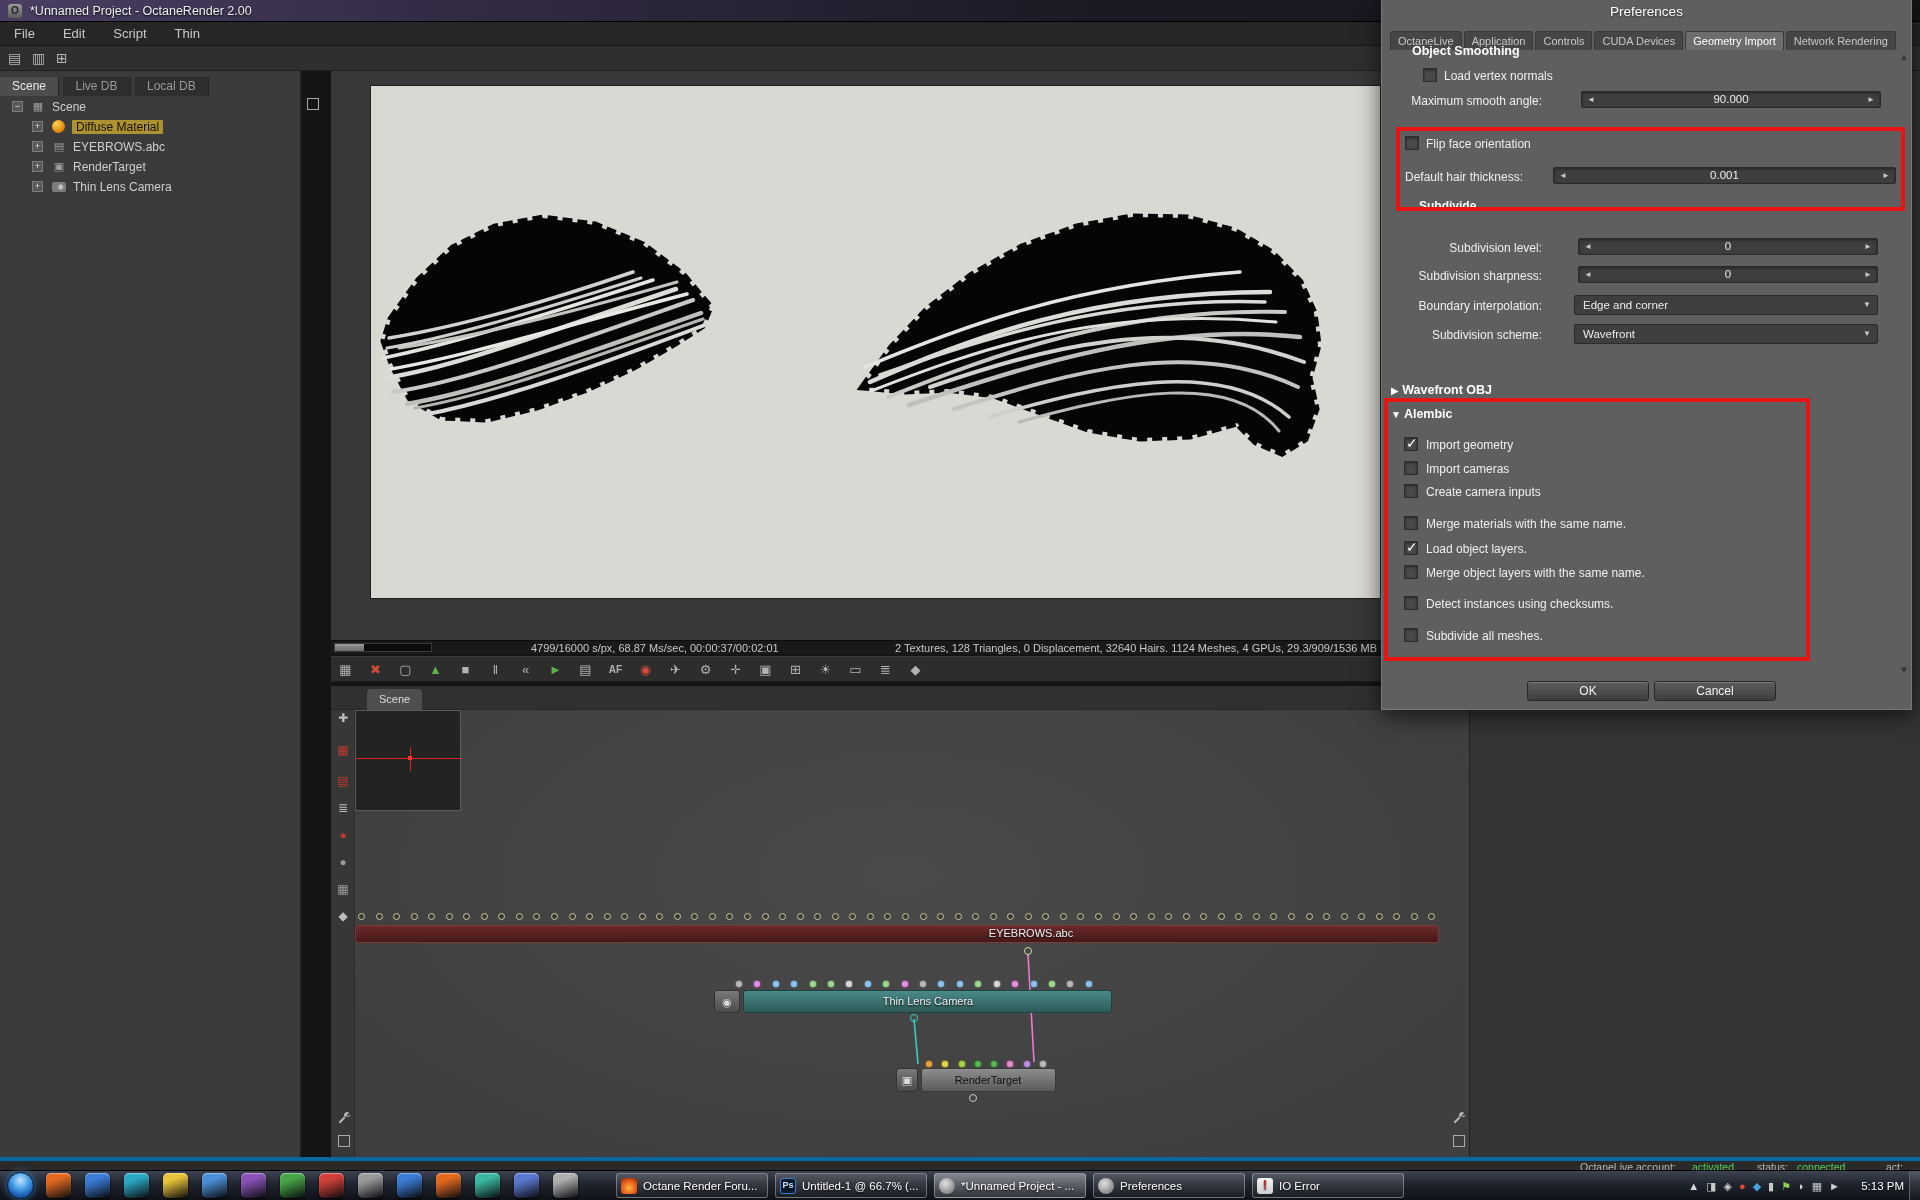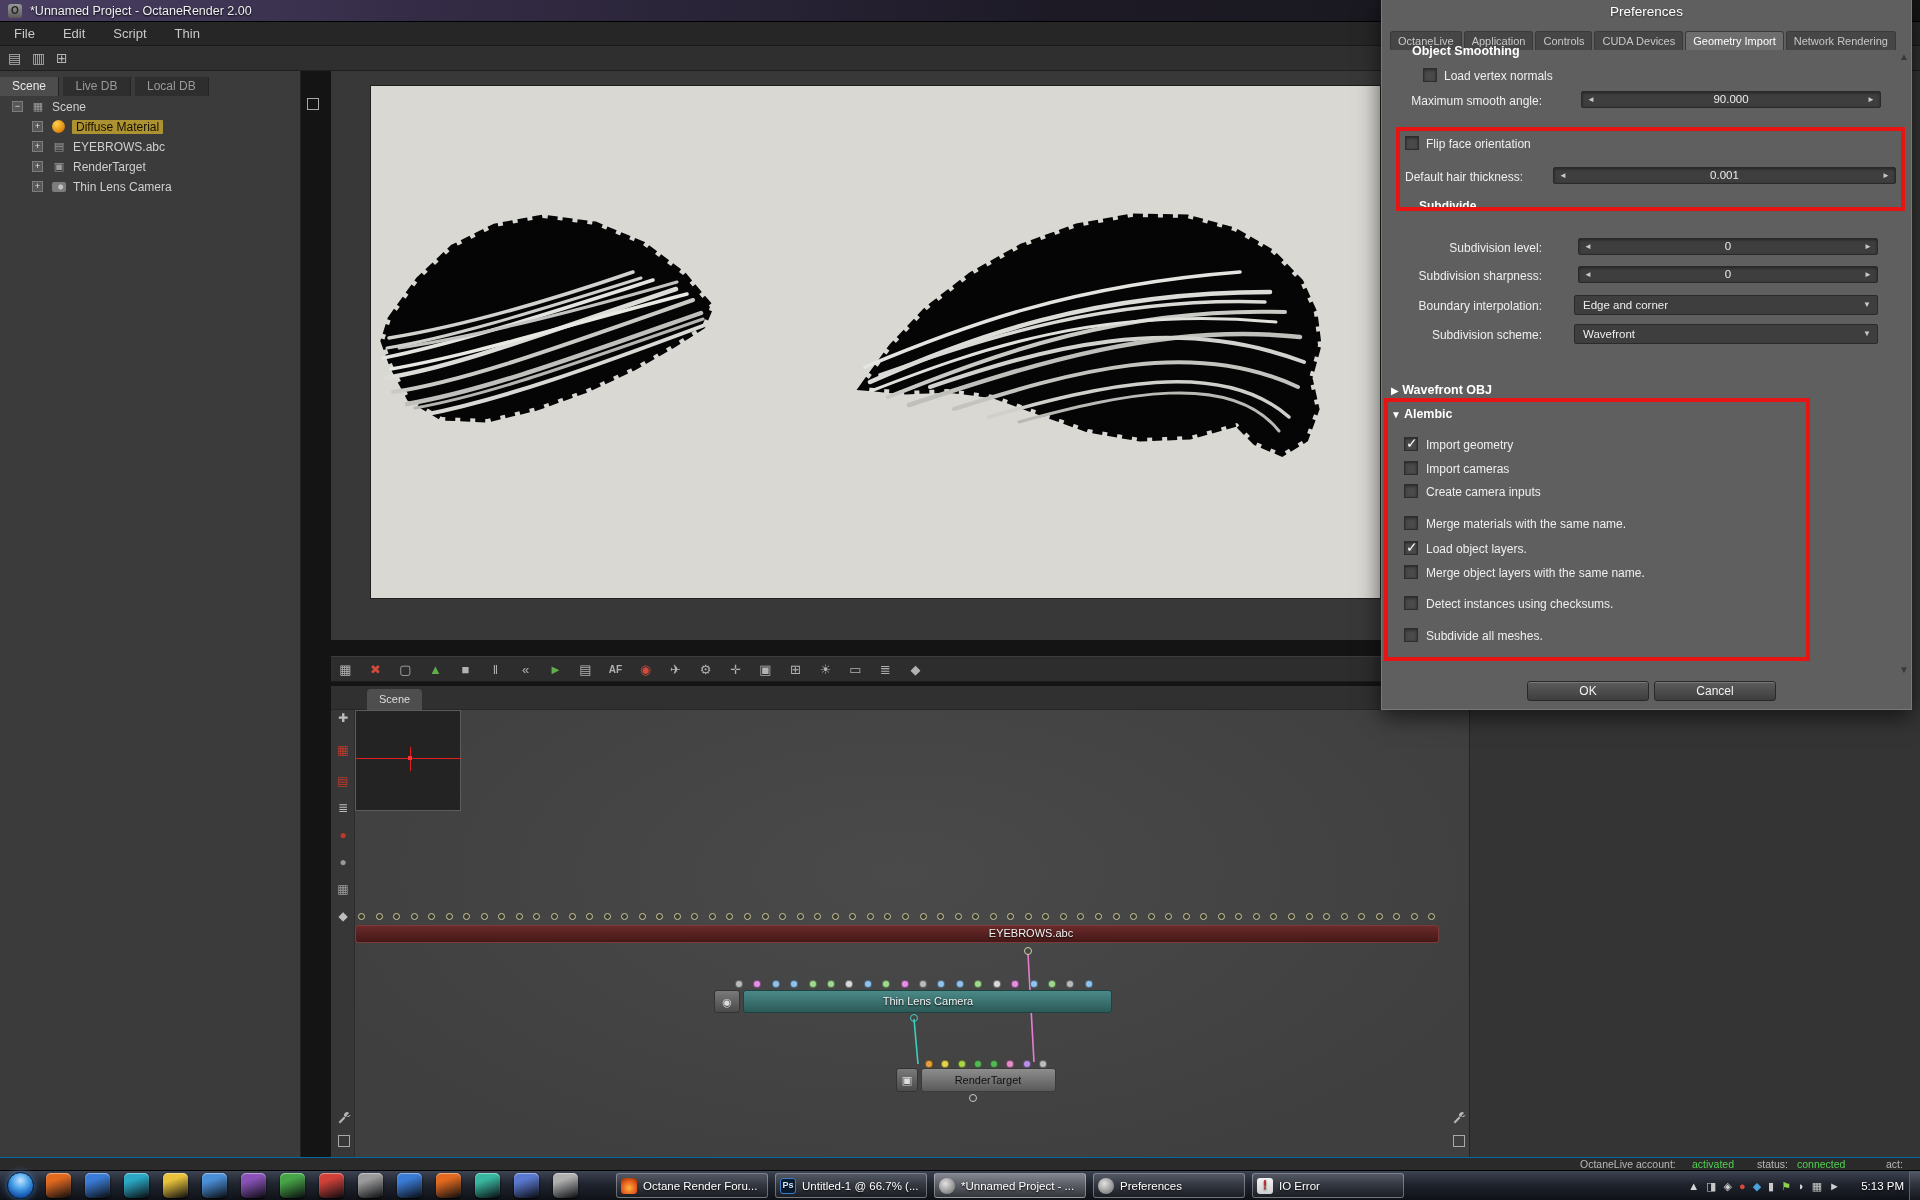--- a/index.html
+++ b/index.html
@@ -92,21 +92,21 @@
   .pdrop{position:absolute;height:20px;background:#3e3e3e;border:1px solid #2a2a2a;border-radius:2px}
   .pdrop .val{padding-left:8px;line-height:18px;font-size:11.5px;color:#ececec;text-align:left}
   .pdrop .arr{position:absolute;right:6px;top:0;font-size:8px;color:#c9c9c9;line-height:18px}
   .pbtn{position:absolute;width:122px;height:20px;background:linear-gradient(#5c5c5c,#3e3e3e);
     border:1px solid #282828;border-radius:3px;color:#f2f2f2;font-size:12px;text-align:center;line-height:18px;
     box-shadow:inset 0 1px 0 rgba(255,255,255,.18)}
   .scrollarrow{position:absolute;font-size:10px;color:#3a3a3a;line-height:10px}
   .redbox{position:absolute;border:4px solid #e81414;z-index:40;pointer-events:none}
 
   
-  .statusrow{background:#2a2a2a;border-top:1px solid #0369a1;font-size:10.5px;line-height:13px}
+  .statusrow{background:#2a2a2a;border-top:4px solid #0369a1;font-size:10.5px;line-height:13px}
   .st{position:absolute;white-space:nowrap;color:#b8b8b8}
   .st.ok{color:#52d052}
   .taskbar{background:linear-gradient(#3c4352,#20242e 45%,#0e1116);border-top:1px solid #000;z-index:50}
   .orb{position:absolute;left:7px;top:1px;width:27px;height:27px;border-radius:50%;
     background:radial-gradient(circle at 50% 30%, #c4e4ff 0%, #4aa3e8 38%, #1c62b8 68%, #0a2f66 100%);
     border:1px solid #082648;box-shadow:0 0 7px rgba(90,170,255,.55)}
   .qlwrap{position:absolute;left:46px;top:2px;display:flex;gap:14px}
   .ql{width:25px;height:25px;border-radius:5px;box-shadow:inset 0 1px 1px rgba(255,255,255,.45), 0 1px 2px #000}
   .tbbtns{position:absolute;left:616px;top:2px;display:flex;gap:7px}
   .tb-btn{width:152px;height:25px;display:flex;align-items:center;color:#fff;font-size:11.5px;
@@ -218,20 +218,27 @@
         <path d="M559 301 C670 263 800 226 933 276" stroke="#d2d2ce" stroke-width="4"></path>
         <path d="M509 289 C615 251 740 211 894 216" stroke="#d9d9d5" stroke-width="3.5"></path>
         <path d="M583 323 C700 286 820 251 927 301" stroke="#c3c3bf" stroke-width="4"></path>
         <path d="M618 331 C730 299 850 271 918 331" stroke="#cfcfcb" stroke-width="3.5"></path>
         <path d="M648 336 C750 308 860 284 908 345" stroke="#b9b9b5" stroke-width="3"></path>
         <path d="M500 305 C610 262 730 220 905 236" stroke="#e0e0dc" stroke-width="3"></path>
       </g>
     </svg>
   </div>
 
+  <div class="statsbar abs" style="left:331px;top:640px;width:1138px;height:14px">
+    <div class="prog-track">
+      <div class="prog-fill" style="width: 30%;"></div>
+    </div>
+    <span class="stat-text" style="left:200px">4799/16000 s/px, 68.87 Ms/sec, 00:00:37/00:02:01</span>
+    <span class="stat-text" style="right:92px">2 Textures, 128 Triangles, 0 Displacement, 32640 Hairs. 1124 Meshes, 4 GPUs, 29.3/909/1536 MB</span>
+  </div>
 
   <div class="rtoolbar abs" style="left:331px;top:656px;width:1138px;height:26px">
     <span class="ric">▦</span>
     <span class="ric red">✖</span>
     <span class="ric">▢</span>
     <span class="ric green">▲</span>
     <span class="ric">■</span>
     <span class="ric">‖</span>
     <span class="ric">«</span>
     <span class="ric green">►</span>

